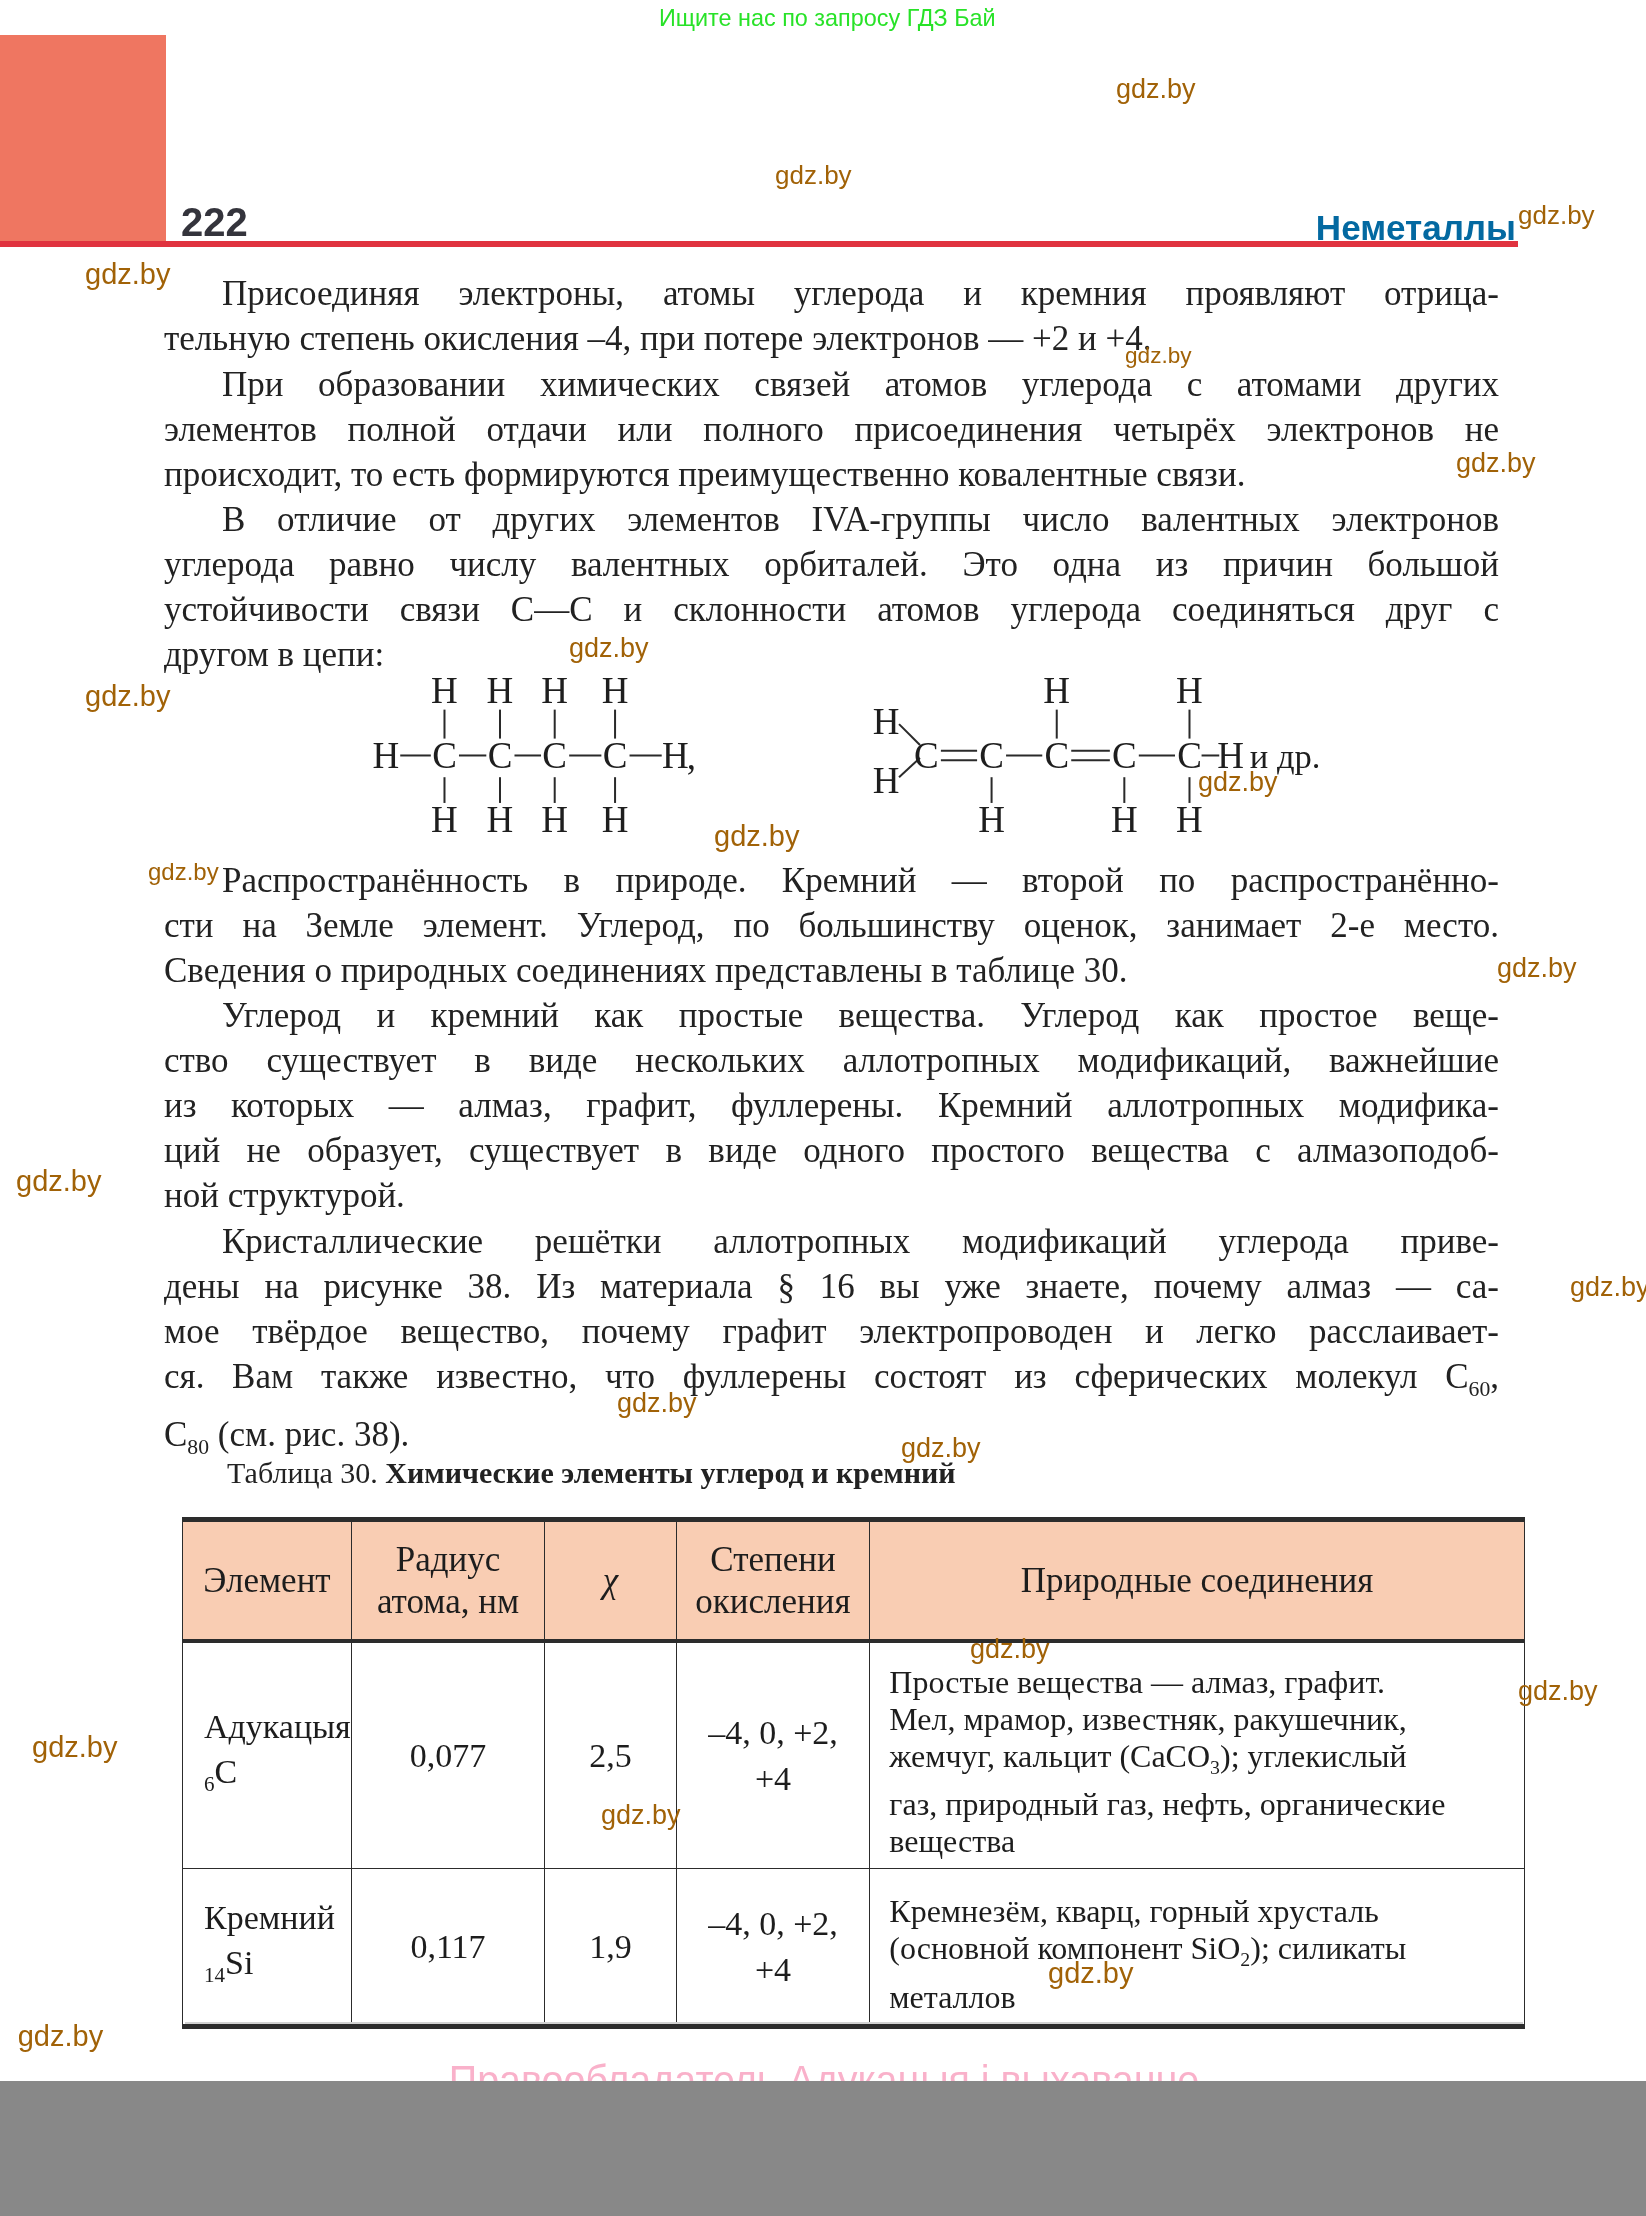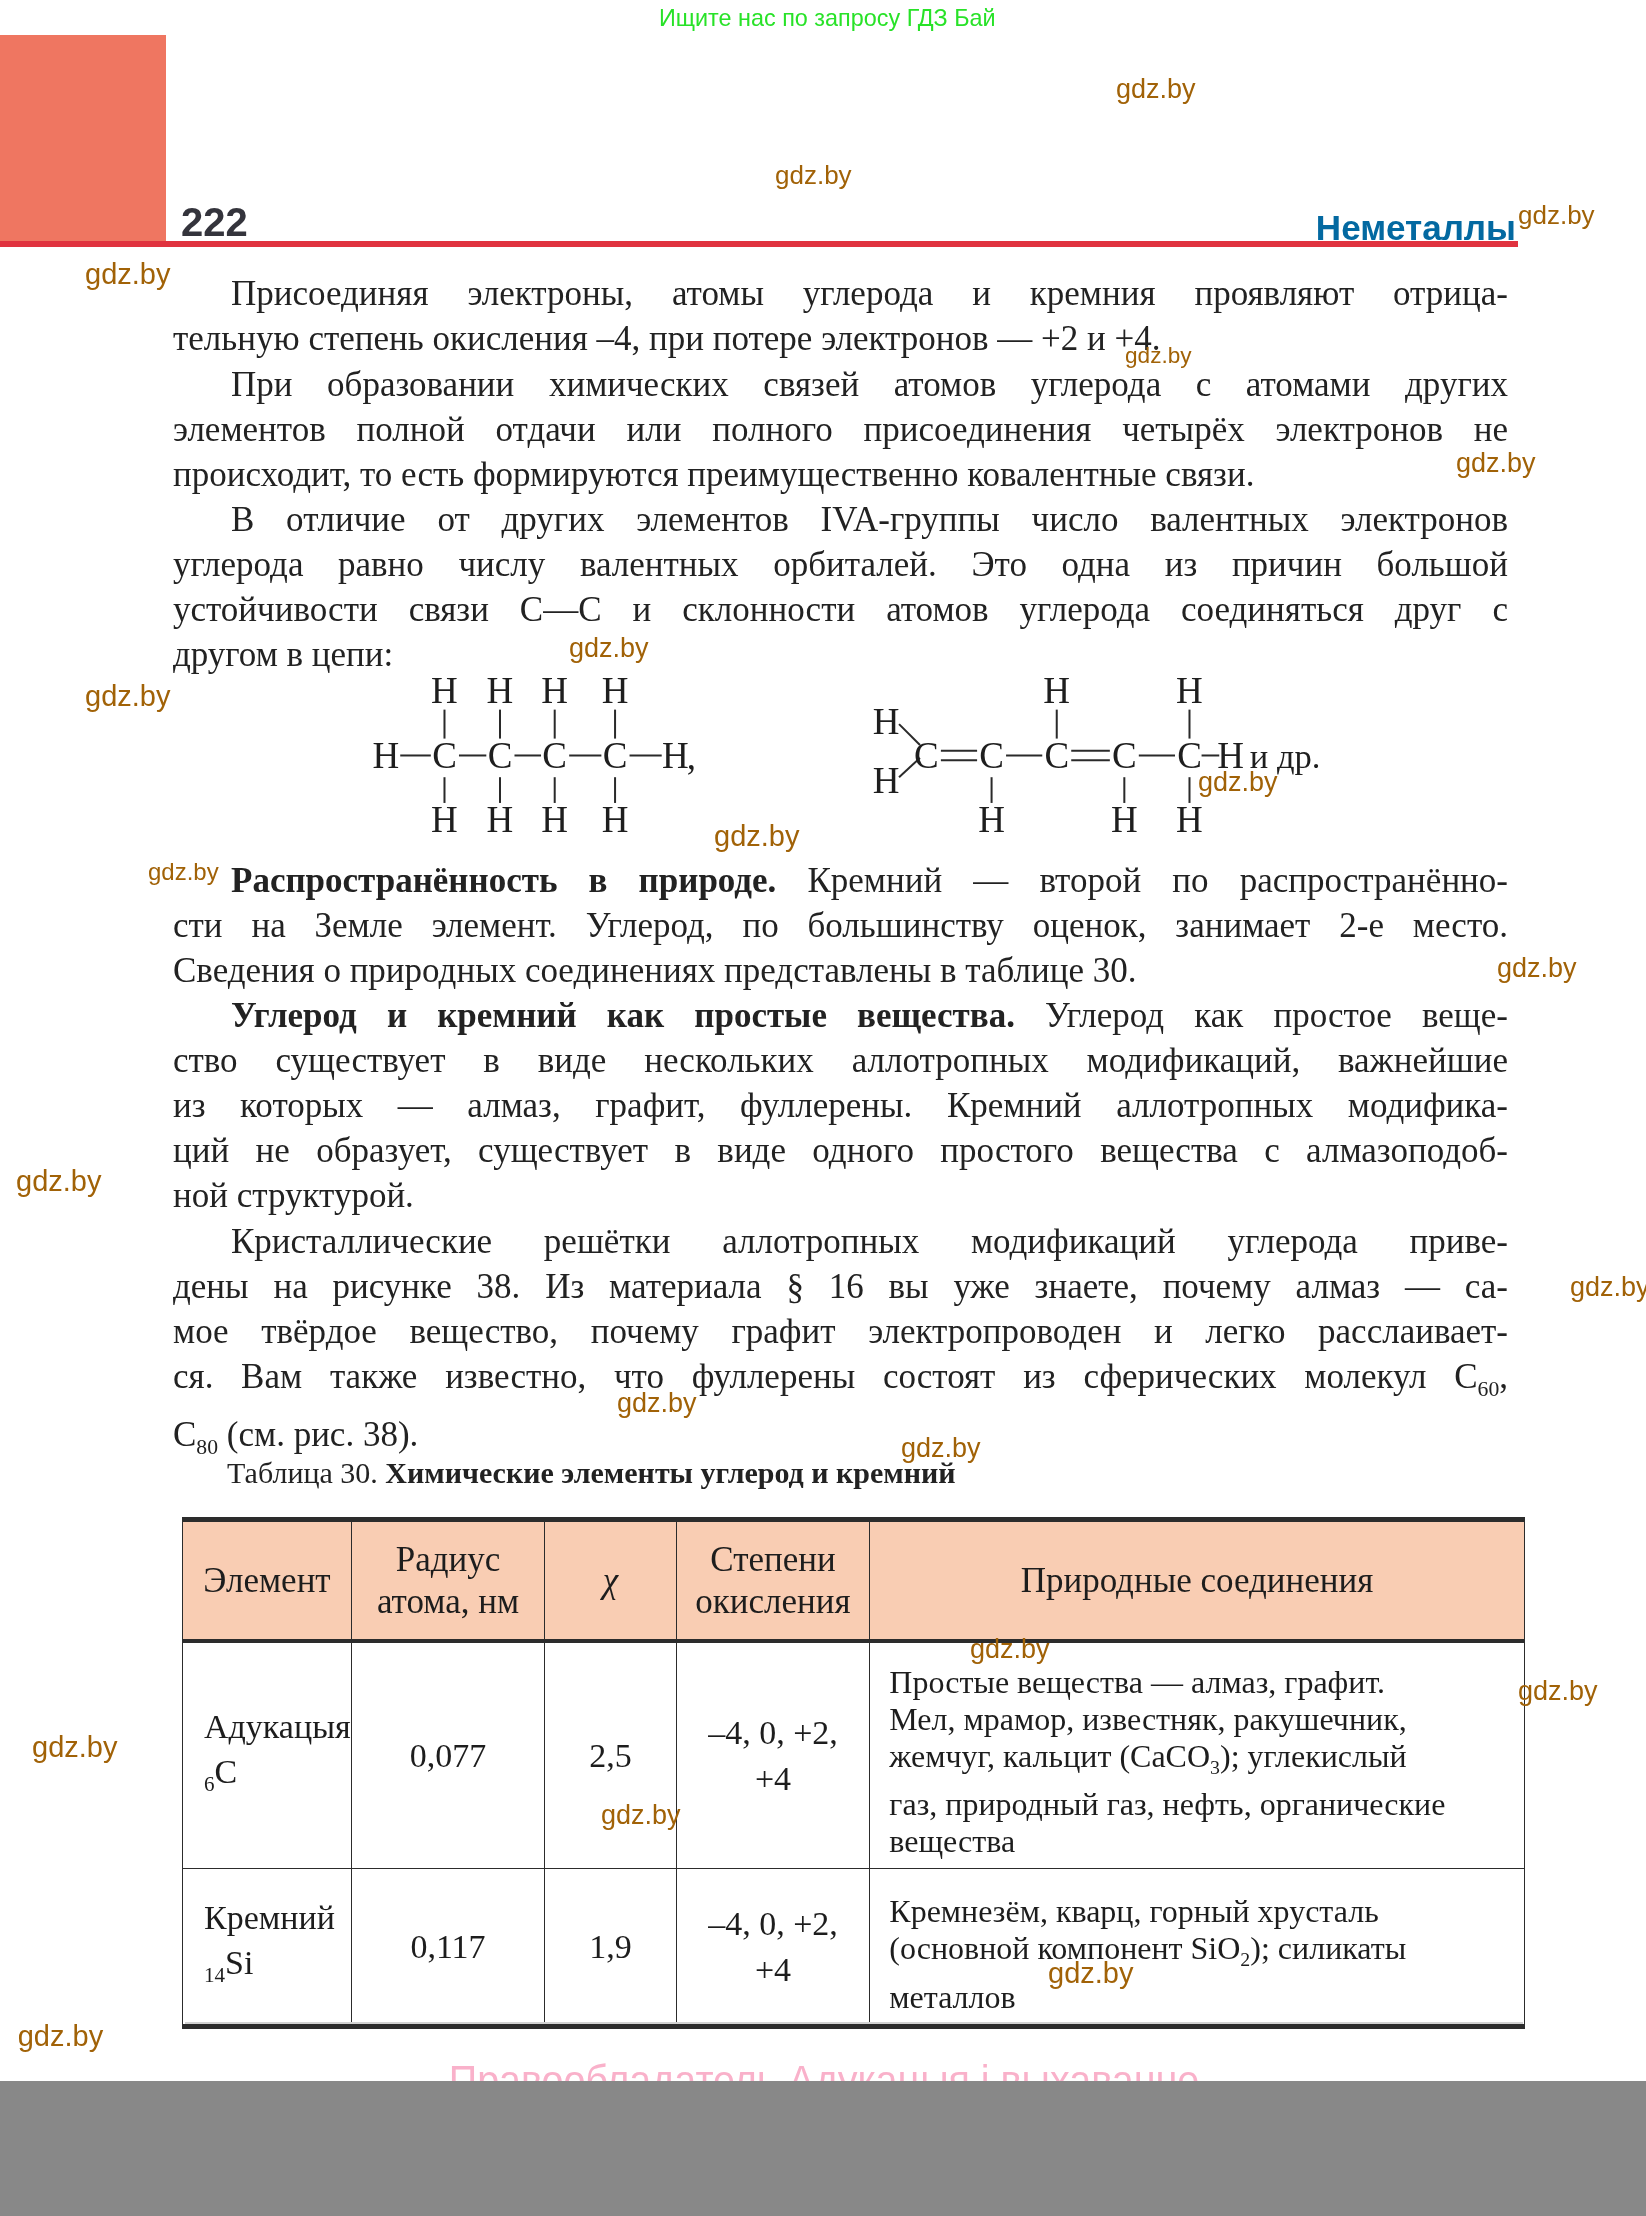--- a/index.html
+++ b/index.html
@@ -10,26 +10,26 @@
         font-size:23.4px;color:#28e228;}
   
   .orange-block{position:absolute;left:0;top:35px;width:166px;height:206px;background:#ef7661;}
   
   .page-number{position:absolute;left:181px;top:200px;font-family:"Liberation Sans",sans-serif;
         font-weight:bold;font-size:40px;color:#34343c;}
   .section-title{position:absolute;right:131px;top:208px;font-family:"Liberation Sans",sans-serif;
         font-weight:bold;font-size:35px;color:#0369a1;}
   .red-rule{position:absolute;left:0;top:241px;width:1518px;height:6.4px;background:#e0333f;}
   
-  .para{position:absolute;left:173px;width:1335px;font-size:35px;line-height:45px;color:#222;}
+  .para{position:absolute;left:164px;width:1335px;font-size:35px;line-height:45px;color:#222;}
   #para0{top:271px}#para1{top:362px}#para2{top:497px}#para3{top:858px}#para4{top:993px}#para5{top:1219px}
   .pline{text-align:justify;text-align-last:justify;white-space:normal;}
   .pline.last{text-align-last:auto;}
   .pline.indent{padding-left:58px;}
-  .para b{font-weight:bold;}
+  .para b{font-weight:normal;}
   sub{font-size:0.62em;}
   
   .structures{position:absolute;left:322px;top:671px;width:1064px;height:177px;}
   .structures svg text{font-family:"Liberation Serif",serif;font-size:46px;fill:#1e1e1e;}
   .structures svg text.small{font-size:43px;}
   
   .tbl-caption{position:absolute;left:179px;top:1456px;width:1335px;font-size:30px;color:#222;margin-left:48px;}
   
   .tbl{position:absolute;left:182px;top:1517px;width:1343px;border:1.6px solid #2c2c2c;
        border-top:5.6px solid #2c2c2c;border-bottom:5.6px solid #2c2c2c;box-sizing:border-box;font-size:34px;color:#1d1d1d;}

